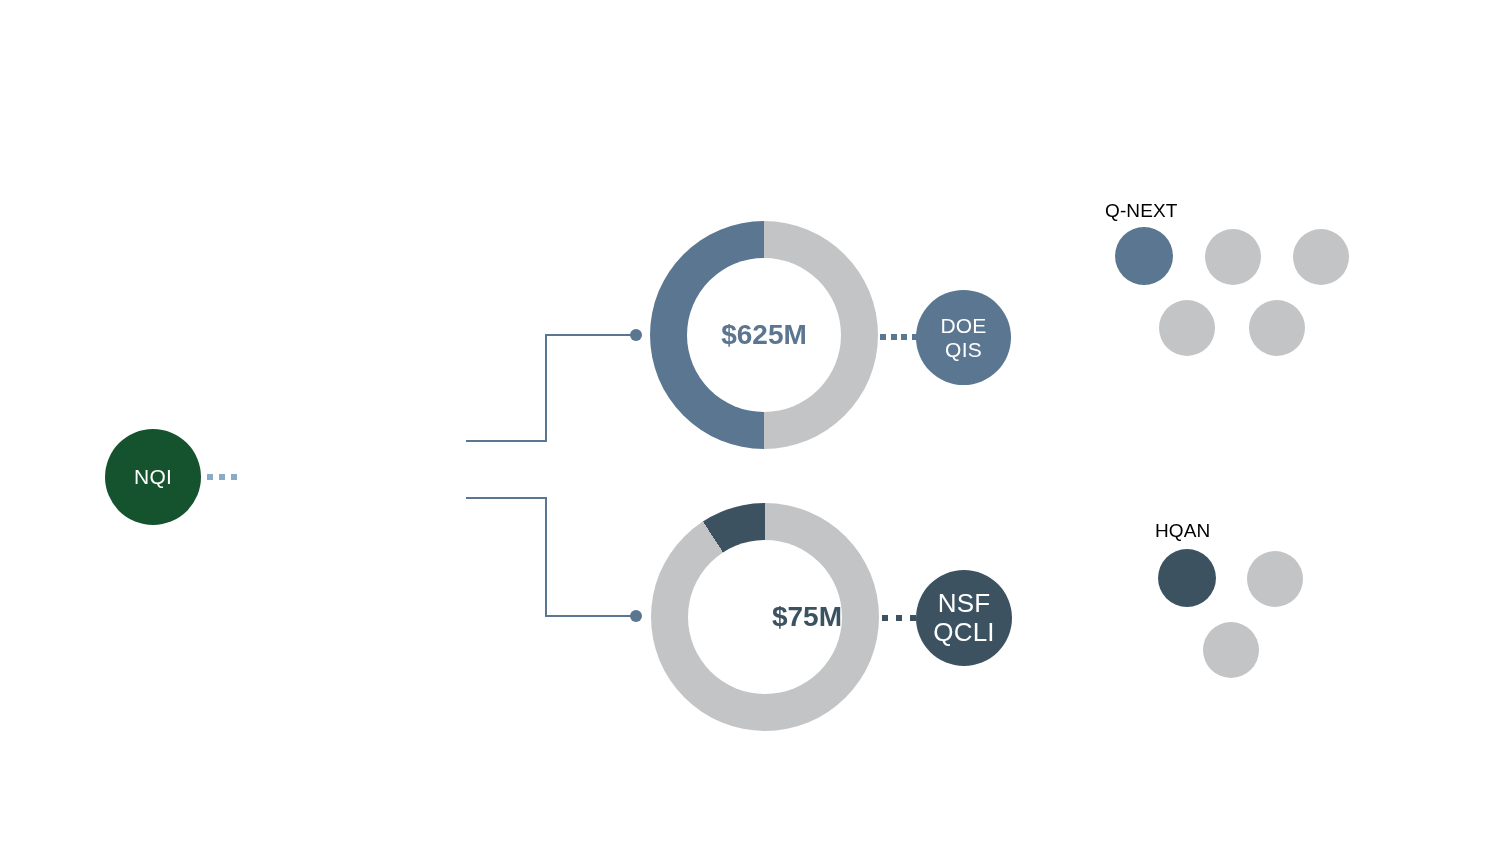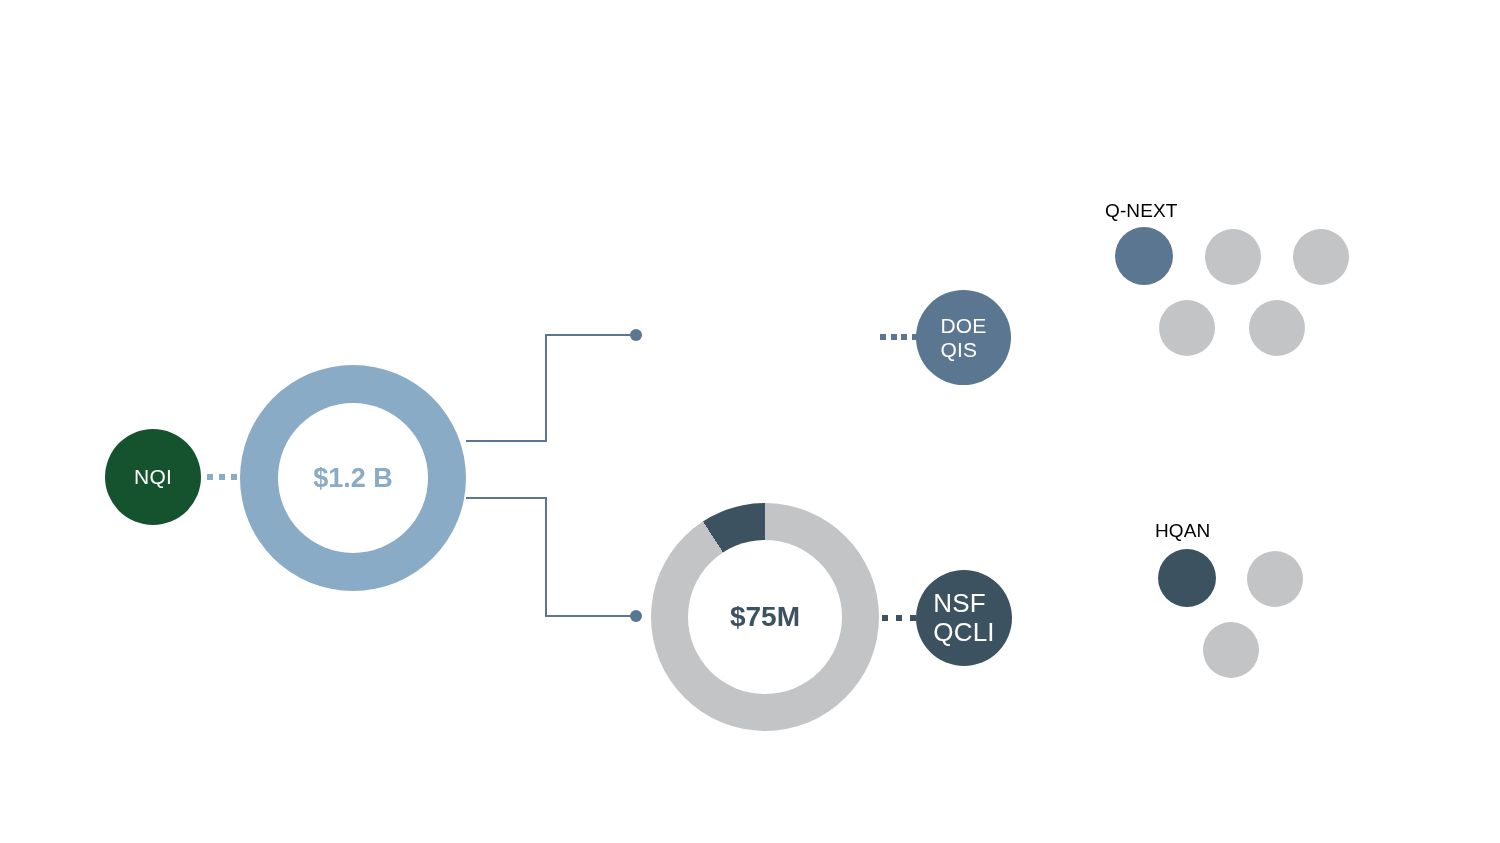--- a/index.html
+++ b/index.html
@@ -20,20 +20,21 @@
     overflow: hidden;
   }
 
   
   .pill-circle {
     position: absolute;
     border-radius: 50%;
     display: flex;
     align-items: center;
     justify-content: center;
+    text-align: center;
     color: #ffffff;
     line-height: 1.12;
     font-weight: 400;
     letter-spacing: 0.2px;
     user-select: none;
   }
   .pill-circle .pc-text {
     display: block;
     white-space: pre-line;
   }
@@ -104,53 +105,53 @@
   <div class="pill-circle" style="left:105px; top:429px; width:96px; height:96px; background:#14532d; font-size:21px;">
     <span class="pc-text">NQI</span>
   </div>
 
   <div class="leader" style="left:207px; top:474px; width:30px; height:6px;">
     <i style="background:#8aabc6;"></i>
     <i style="background:#8aabc6;"></i>
     <i style="background:#8aabc6;"></i>
   </div>
 
-  <div class="donut" style="left:240px; top:365px; width:226px; height:226px;
-              background: conic-gradient(#8aabc6 0turn 1turn);">
-    <div class="hole" style="left:38px; top:38px; width:150px; height:150px;">
-      <span class="donut-label" style="color:#8aabc6; font-size:27px;">$1.2 B</span>
-    </div>
-  </div>
 
   <div class="seg-h" style="left:466px; top:440px; width:81px; height:2px;"></div>
   <div class="seg-v" style="left:545px; top:334px; width:2px; height:108px;"></div>
   <div class="seg-h" style="left:545px; top:334px; width:90px; height:2px;"></div>
   <div class="end-dot" style="left:630px; top:329px; width:12px; height:12px;"></div>
 
   <div class="seg-h" style="left:466px; top:497px; width:81px; height:2px;"></div>
   <div class="seg-v" style="left:545px; top:497px; width:2px; height:120px;"></div>
   <div class="seg-h" style="left:545px; top:615px; width:90px; height:2px;"></div>
   <div class="end-dot" style="left:630px; top:610px; width:12px; height:12px;"></div>
 
+  <div class="donut" style="left:650px; top:221px; width:228px; height:228px;
+              background: conic-gradient(#c3c4c5 0deg 180deg, #5a7691 180deg 360deg);">
+    <div class="hole" style="left:37px; top:37px; width:154px; height:154px;">
+      <span class="donut-label" style="color:#5a7691; font-size:28px;">$625M</span>
+    </div>
+  </div>
 
   <div class="leader" style="left:880px; top:334px; width:38px; height:6px;">
     <i style="background:#5a7691;"></i>
     <i style="background:#5a7691;"></i>
     <i style="background:#5a7691;"></i>
     <i style="background:#5a7691;"></i>
   </div>
 
   <div class="pill-circle" style="left:916px; top:290px; width:95px; height:95px; background:#5a7691; font-size:21px;">
     <span class="pc-text">DOE
 QIS</span>
   </div>
 
   <div class="donut" style="left:651px; top:503px; width:228px; height:228px;
               background: conic-gradient(#c3c4c5 0deg 327deg, #3c5261 327deg 360deg);">
-    <div class="hole" style="left:37px; top:37px; width:154px; height:154px;">
+    <div class="hole" style="left:37px; top:37px; width:154px; height:154px;justify-content:flex-end;">
       <span class="donut-label" style="color:#3c5261; font-size:28px;">$75M</span>
     </div>
   </div>
 
   <div class="leader" style="left:882px; top:615px; width:34px; height:6px;">
     <i style="background:#3c5261;"></i>
     <i style="background:#3c5261;"></i>
     <i style="background:#3c5261;"></i>
   </div>
 

